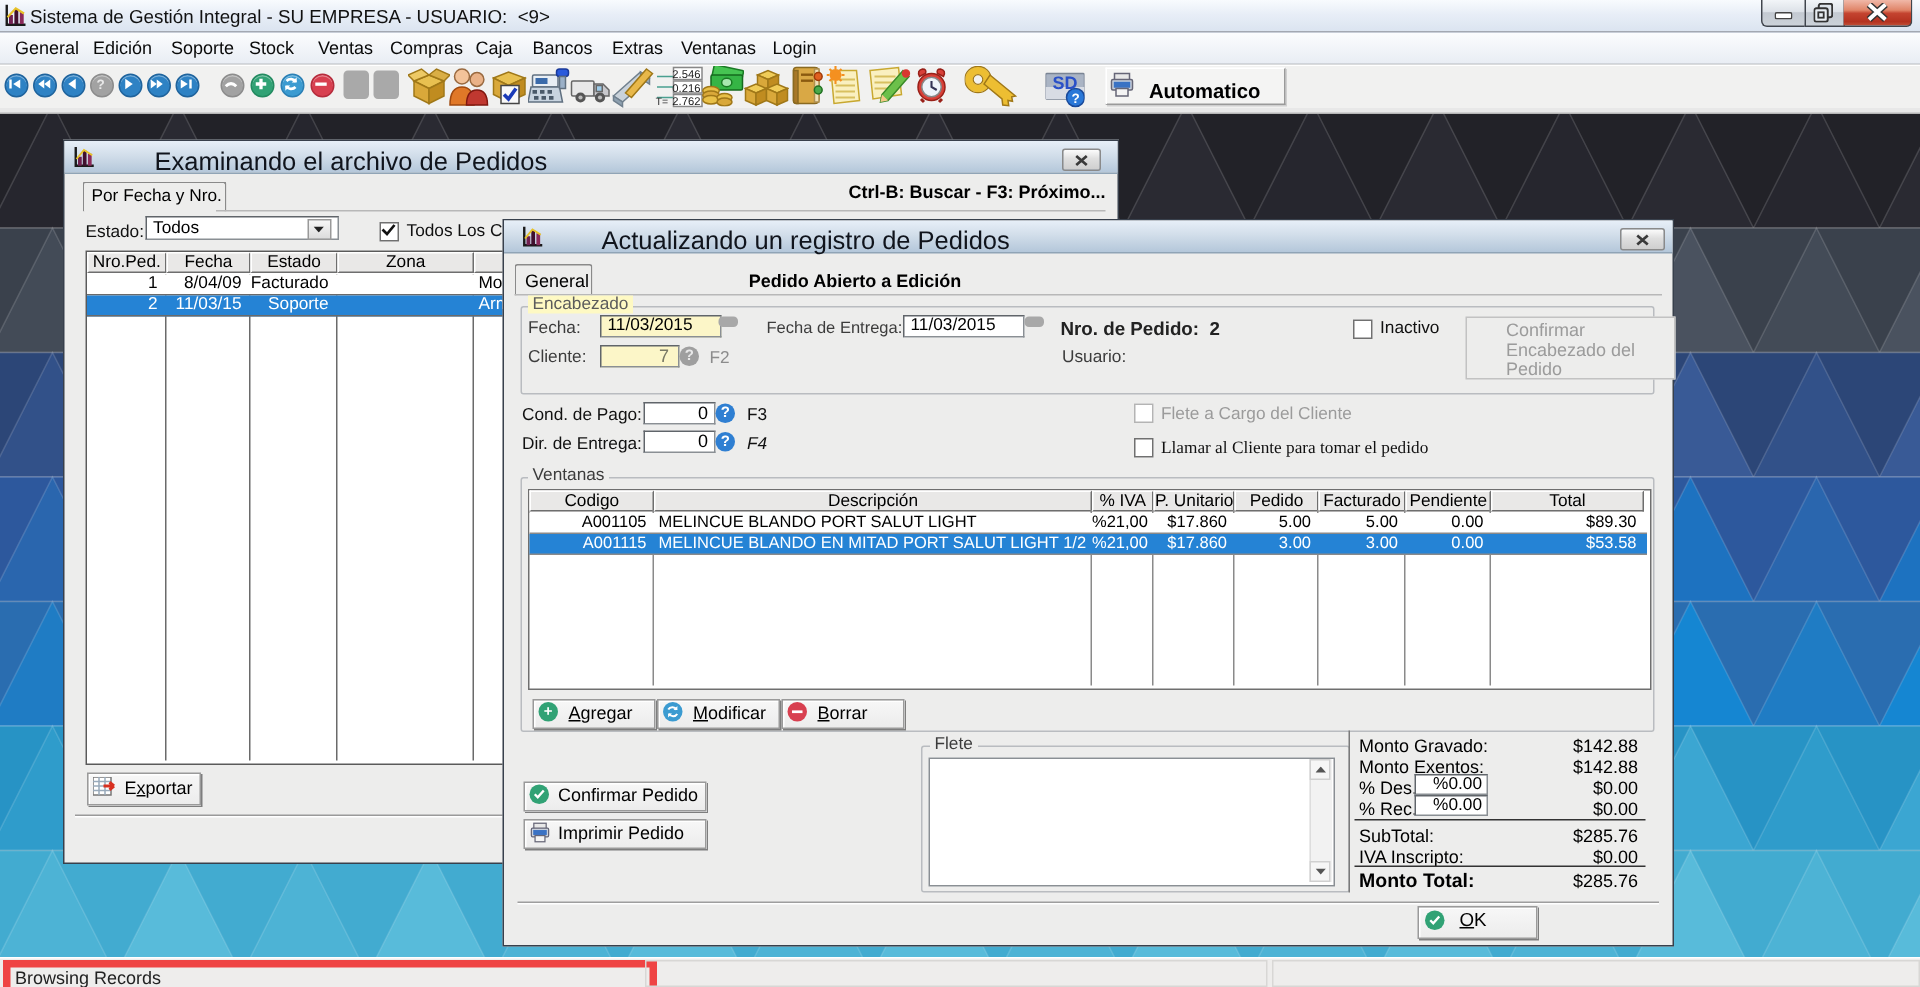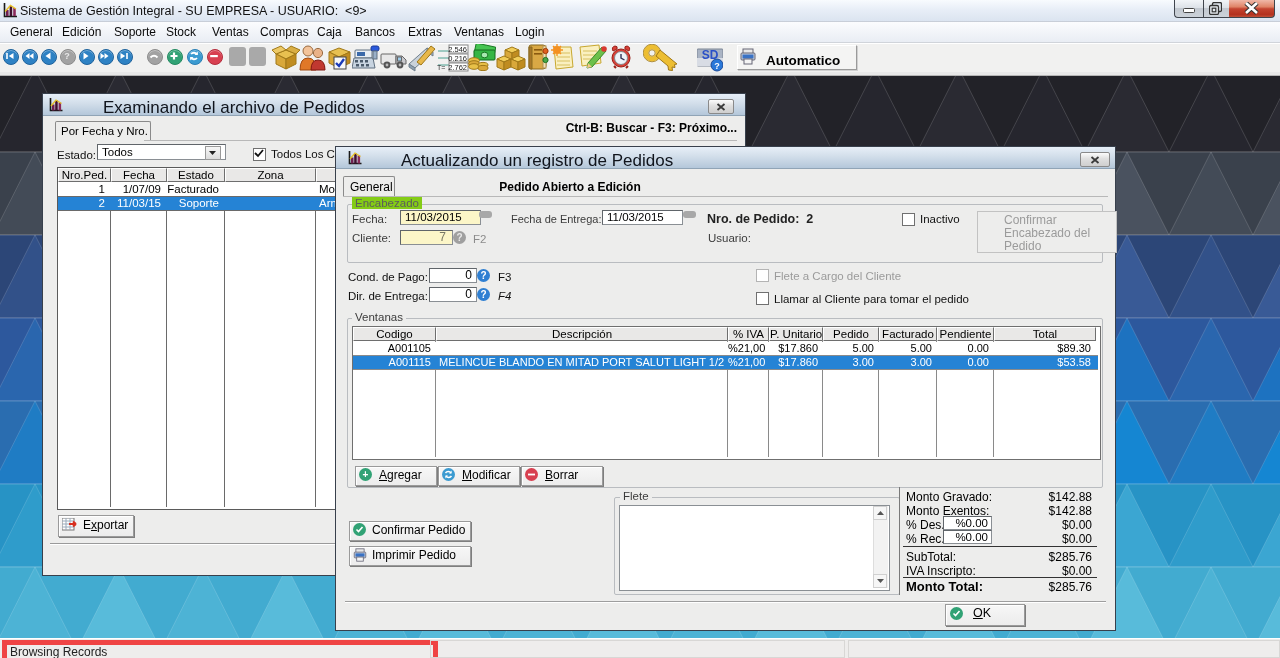--- a/index.html
+++ b/index.html
@@ -446,21 +446,21 @@
 <div class="hdrcell" style="left:408px;top:74px;width:108px;height:12px;line-height:12px;"></div>
 <div class="hdrcell" style="left:518px;top:74px;width:141px;height:12px;line-height:12px;"></div>
 <div class="abs" style="left:67px;top:89px;width:1px;height:324px;background:#6a6a6a;"></div>
 <div class="abs" style="left:123px;top:89px;width:1px;height:324px;background:#6a6a6a;"></div>
 <div class="abs" style="left:181px;top:89px;width:1px;height:324px;background:#6a6a6a;"></div>
 <div class="abs" style="left:272px;top:89px;width:1px;height:324px;background:#6a6a6a;"></div>
 <div class="abs" style="left:407px;top:89px;width:1px;height:324px;background:#6a6a6a;"></div>
 <div class="abs" style="left:517px;top:89px;width:1px;height:324px;background:#6a6a6a;"></div>
 <div class="abs" style="left:15px;top:89px;width:646px;height:13px;background:#fff;border-bottom:1px solid #6a6a6a;"></div>
 <div class="abs" style="left:15px;top:89px;width:47px;height:13px;font-size:11.5px;line-height:13px;color:#000;text-align:right;padding-right:4px;white-space:nowrap;overflow:hidden;">1</div>
-<div class="abs" style="left:68px;top:89px;width:50px;height:13px;font-size:11.5px;line-height:13px;color:#000;text-align:right;padding-right:4px;white-space:nowrap;overflow:hidden;">1/07/09</div>
+<div class="abs" style="left:68px;top:89px;width:50px;height:13px;font-size:11.5px;line-height:13px;color:#000;text-align:right;padding-right:4px;white-space:nowrap;overflow:hidden;">8/04/09</div>
 <div class="abs" style="left:124px;top:89px;width:52px;height:13px;font-size:11.5px;line-height:13px;color:#000;text-align:right;padding-right:4px;white-space:nowrap;overflow:hidden;">Facturado</div>
 <div class="abs" style="left:273px;top:89px;width:129px;height:13px;font-size:11.5px;line-height:13px;color:#000;text-align:left;padding-left:3px;white-space:nowrap;overflow:hidden;">Moreno</div>
 <div class="abs" style="left:518px;top:89px;width:137px;height:13px;font-size:11.5px;line-height:13px;color:#000;text-align:left;padding-left:3px;white-space:nowrap;overflow:hidden;"> </div>
 <div class="abs" style="left:15px;top:103px;width:646px;height:13px;background:#2583d5;border-bottom:1px solid #6a6a6a;"></div>
 <div class="abs" style="left:15px;top:103px;width:47px;height:13px;font-size:11.5px;line-height:13px;color:#fff;text-align:right;padding-right:4px;white-space:nowrap;overflow:hidden;">2</div>
 <div class="abs" style="left:68px;top:103px;width:50px;height:13px;font-size:11.5px;line-height:13px;color:#fff;text-align:right;padding-right:4px;white-space:nowrap;overflow:hidden;">11/03/15</div>
 <div class="abs" style="left:124px;top:103px;width:52px;height:13px;font-size:11.5px;line-height:13px;color:#fff;text-align:right;padding-right:4px;white-space:nowrap;overflow:hidden;">Soporte</div>
 <div class="abs" style="left:273px;top:103px;width:129px;height:13px;font-size:11.5px;line-height:13px;color:#fff;text-align:left;padding-left:3px;white-space:nowrap;overflow:hidden;">Armando D</div>
 <div class="btn" style="left:15px;top:421px;width:74px;height:20px;"></div>
 <svg class="abs" style="left:19px;top:424px" width="18" height="14">
@@ -485,21 +485,21 @@
  <div class="capt" style="left:29px">Actualizando un registro de Pedidos</div>
  <div class="closebtn" style="right:5px;width:28px;">
       <svg width="9" height="8">
         <path d="M1 1 L8 7 M8 1 L1 7" stroke="#3a3a3a" stroke-width="1.8"></path>
       </svg>
     </div>
  <div class="abs" style="left:7px;top:29px;width:44px;height:20px;background:#ededec;border:1px solid #8a8a8a;border-bottom:none;border-radius:2px 2px 0 0;font-size:12px;padding-left:6px;line-height:20px;">General</div>
 <div class="abs" style="left:7px;top:49px;right:7px;height:1px;background:#b8b8b8;"></div>
 <div class="abs" style="left:84px;top:33px;width:300px;text-align:center;font-size:12px;font-weight:bold;">Pedido Abierto a Edición</div>
 <div class="grp" style="left:11px;top:57px;width:754px;height:57px;"></div>
-<div class="glab" style="left:16px;top:50px;background:#84cc16;">Encabezado</div>
+<div class="glab" style="left:16px;top:50px;background:#fef9c3;">Encabezado</div>
 <div class="glbl" style="left:16px;top:66px;color:#3c3c3c;">Fecha:</div>
 <div class="inp" style="left:64px;top:63px;width:75px;height:13px;line-height:13px;background:#fcf6c8;padding-left:4px;font-size:11.5px;">11/03/2015</div>
 <div class="abs" style="left:143px;top:64px;width:13px;height:7px;background:#a8a8a8;border-radius:3px;"></div>
 <div class="glbl" style="left:175px;top:66px;color:#3c3c3c;font-size:11px;">Fecha de Entrega:</div>
 <div class="inp" style="left:266px;top:63px;width:75px;height:13px;line-height:13px;padding-left:4px;font-size:11.5px;">11/03/2015</div>
 <div class="abs" style="left:347px;top:64px;width:13px;height:7px;background:#a8a8a8;border-radius:3px;"></div>
 <div class="abs" style="left:371px;top:65px;font-size:12.5px;font-weight:bold;color:#222;text-align:center;">Nro. de Pedido:&nbsp;&nbsp;2</div>
 <div class="cb" style="left:566px;top:66px;"></div>
 <div class="lbl" style="left:584px;top:66px;">Inactivo</div>
 <div class="abs" style="left:641px;top:64px;width:112px;height:38px;border:1px solid #c2c2c2;background:#ededec;font-size:12px;color:#9b9b9b;line-height:13px;padding:2px 0 0 26px;">Confirmar<br>Encabezado del<br>Pedido</div>
@@ -512,41 +512,42 @@
 <div class="inp" style="left:93px;top:121px;width:42px;height:13px;line-height:13px;text-align:right;padding-right:4px;">0</div>
 <div class="qc" style="left:141px;top:122px;">?</div>
 <div class="lbl" style="left:162px;top:124px;">F3</div>
 <div class="lbl" style="left:12px;top:143px;">Dir. de Entrega:</div>
 <div class="inp" style="left:93px;top:140px;width:42px;height:13px;line-height:13px;text-align:right;padding-right:4px;">0</div>
 <div class="qc" style="left:141px;top:141px;">?</div>
 <div class="lbl" style="left:162px;top:143px;font-style:italic;">F4</div>
 <div class="cb" style="left:420px;top:122px;border-color:#b4b4b4;"></div>
 <div class="glbl" style="left:438px;top:123px;color:#9b9b9b;">Flete a Cargo del Cliente</div>
 <div class="cb" style="left:420px;top:145px;"></div>
-<div class="lbl" style="left:438px;top:146px;">Llamar al Cliente para tomar el pedido</div>
+<div class="lbl" style="left:438px;top:146px;font-family:Liberation Serif, serif;">Llamar al Cliente para tomar el pedido</div>
 <div class="grp" style="left:11px;top:171px;width:754px;height:168px;"></div>
 <div class="glab" style="left:16px;top:164px;color:#3c3c3c;">Ventanas</div>
 <div class="abs" style="left:16px;top:179px;width:747px;height:132px;background:#fff;border:1px solid #6f6f6f;"></div>
 <div class="hdrcell" style="left:17px;top:180px;width:81px;height:12px;line-height:12px;">Codigo</div>
 <div class="hdrcell" style="left:100px;top:180px;width:290px;height:12px;line-height:12px;">Descripción</div>
 <div class="hdrcell" style="left:392px;top:180px;width:39px;height:12px;line-height:12px;">% IVA</div>
 <div class="hdrcell" style="left:433px;top:180px;width:52px;height:12px;line-height:12px;">P. Unitario</div>
 <div class="hdrcell" style="left:487px;top:180px;width:54px;height:12px;line-height:12px;">Pedido</div>
 <div class="hdrcell" style="left:543px;top:180px;width:56px;height:12px;line-height:12px;">Facturado</div>
 <div class="hdrcell" style="left:601px;top:180px;width:55px;height:12px;line-height:12px;">Pendiente</div>
 <div class="hdrcell" style="left:658px;top:180px;width:100px;height:12px;line-height:12px;">Total</div>
 <div class="abs" style="left:99px;top:193px;width:1px;height:117px;background:#8a8a8a;"></div>
 <div class="abs" style="left:391px;top:193px;width:1px;height:117px;background:#8a8a8a;"></div>
 <div class="abs" style="left:432px;top:193px;width:1px;height:117px;background:#8a8a8a;"></div>
 <div class="abs" style="left:486px;top:193px;width:1px;height:117px;background:#8a8a8a;"></div>
 <div class="abs" style="left:542px;top:193px;width:1px;height:117px;background:#8a8a8a;"></div>
 <div class="abs" style="left:600px;top:193px;width:1px;height:117px;background:#8a8a8a;"></div>
 <div class="abs" style="left:657px;top:193px;width:1px;height:117px;background:#8a8a8a;"></div>
 <div class="abs" style="left:17px;top:195px;width:745px;height:13px;background:#fff;border-bottom:1px solid #8a8a8a;"></div>
 <div class="abs" style="left:17px;top:195px;width:78px;height:13px;font-size:11px;line-height:13px;color:#000;text-align:right;padding-right:3px;white-space:nowrap;overflow:hidden;">A001105</div>
+<div class="abs" style="left:100px;top:195px;width:287px;height:13px;font-size:11px;line-height:13px;color:#000;text-align:left;padding-left:3px;white-space:nowrap;overflow:hidden;">MELINCUE BLANDO PORT SALUT LIGHT</div>
 <div class="abs" style="left:392px;top:195px;width:36px;height:13px;font-size:11px;line-height:13px;color:#000;text-align:right;padding-right:3px;white-space:nowrap;overflow:hidden;">%21,00</div>
 <div class="abs" style="left:433px;top:195px;width:49px;height:13px;font-size:11px;line-height:13px;color:#000;text-align:right;padding-right:3px;white-space:nowrap;overflow:hidden;">$17.860</div>
 <div class="abs" style="left:487px;top:195px;width:51px;height:13px;font-size:11px;line-height:13px;color:#000;text-align:right;padding-right:3px;white-space:nowrap;overflow:hidden;">5.00</div>
 <div class="abs" style="left:543px;top:195px;width:53px;height:13px;font-size:11px;line-height:13px;color:#000;text-align:right;padding-right:3px;white-space:nowrap;overflow:hidden;">5.00</div>
 <div class="abs" style="left:601px;top:195px;width:52px;height:13px;font-size:11px;line-height:13px;color:#000;text-align:right;padding-right:3px;white-space:nowrap;overflow:hidden;">0.00</div>
 <div class="abs" style="left:658px;top:195px;width:97px;height:13px;font-size:11px;line-height:13px;color:#000;text-align:right;padding-right:3px;white-space:nowrap;overflow:hidden;">$89.30</div>
 <div class="abs" style="left:17px;top:209px;width:745px;height:13px;background:#2583d5;border-bottom:1px solid #8a8a8a;"></div>
 <div class="abs" style="left:17px;top:209px;width:78px;height:13px;font-size:11px;line-height:13px;color:#fff;text-align:right;padding-right:3px;white-space:nowrap;overflow:hidden;">A001115</div>
 <div class="abs" style="left:100px;top:209px;width:287px;height:13px;font-size:11px;line-height:13px;color:#fff;text-align:left;padding-left:3px;white-space:nowrap;overflow:hidden;">MELINCUE BLANDO EN MITAD PORT SALUT LIGHT 1/2</div>
 <div class="abs" style="left:392px;top:209px;width:36px;height:13px;font-size:11px;line-height:13px;color:#fff;text-align:right;padding-right:3px;white-space:nowrap;overflow:hidden;">%21,00</div>

